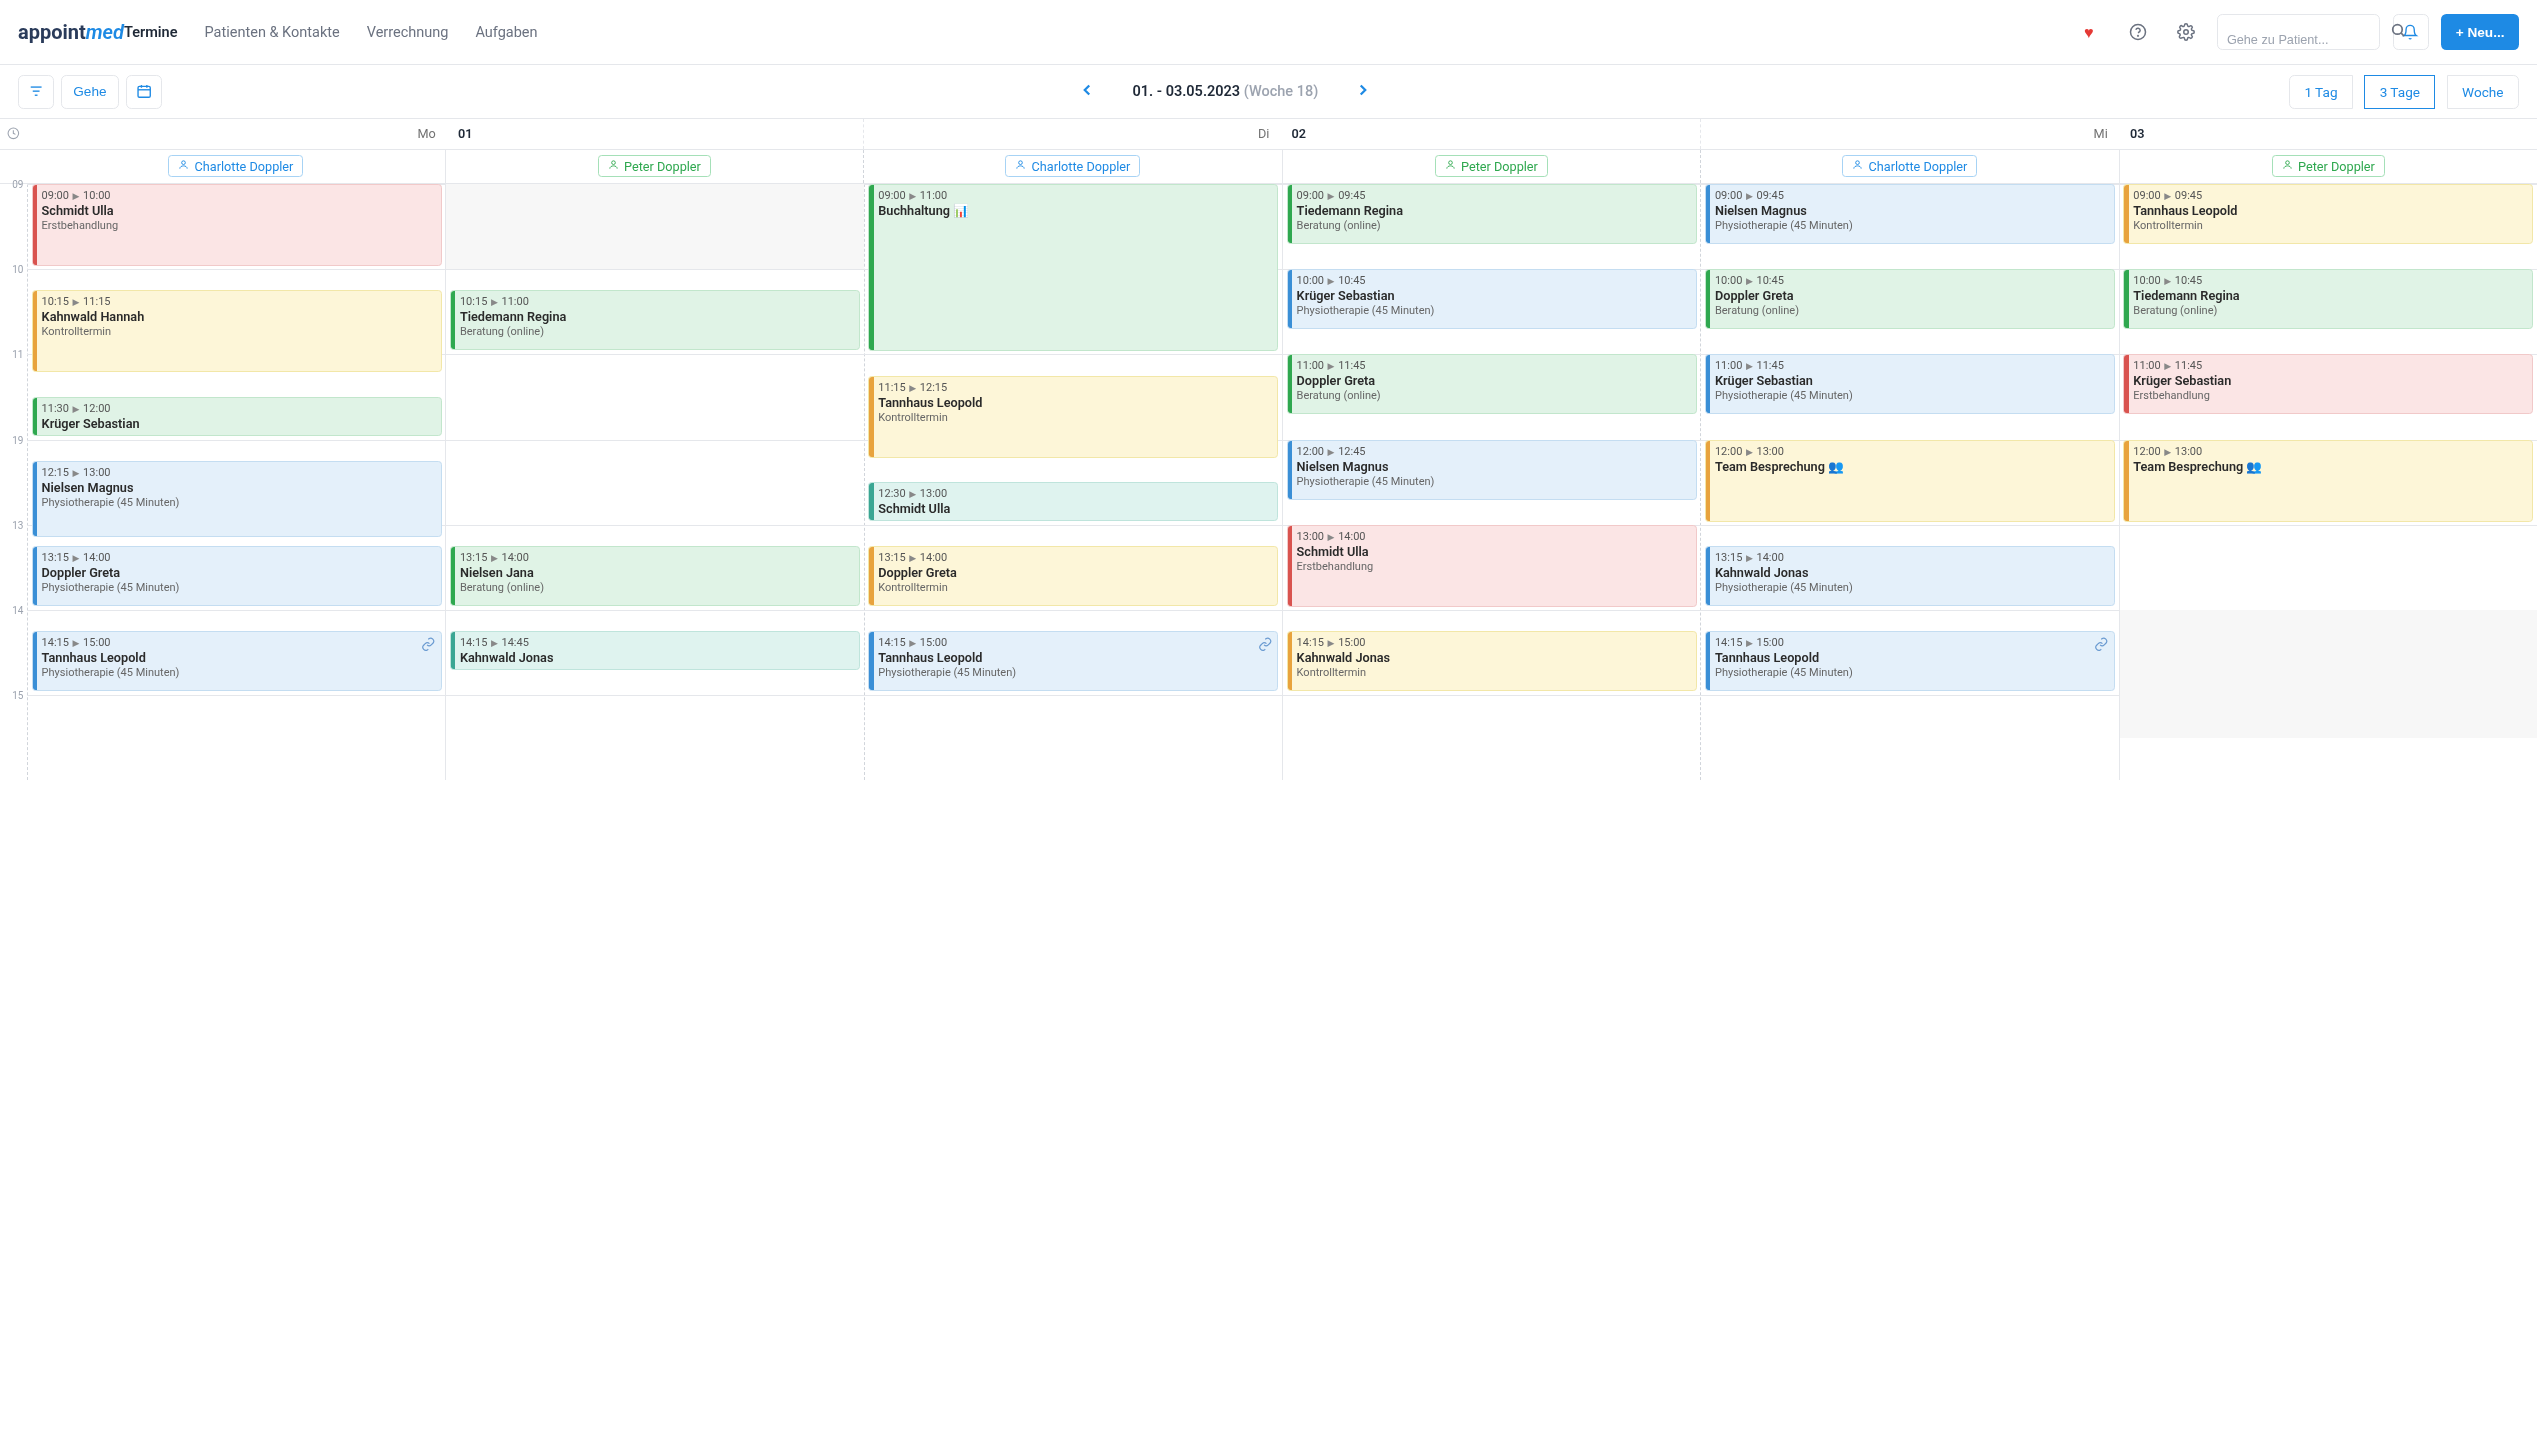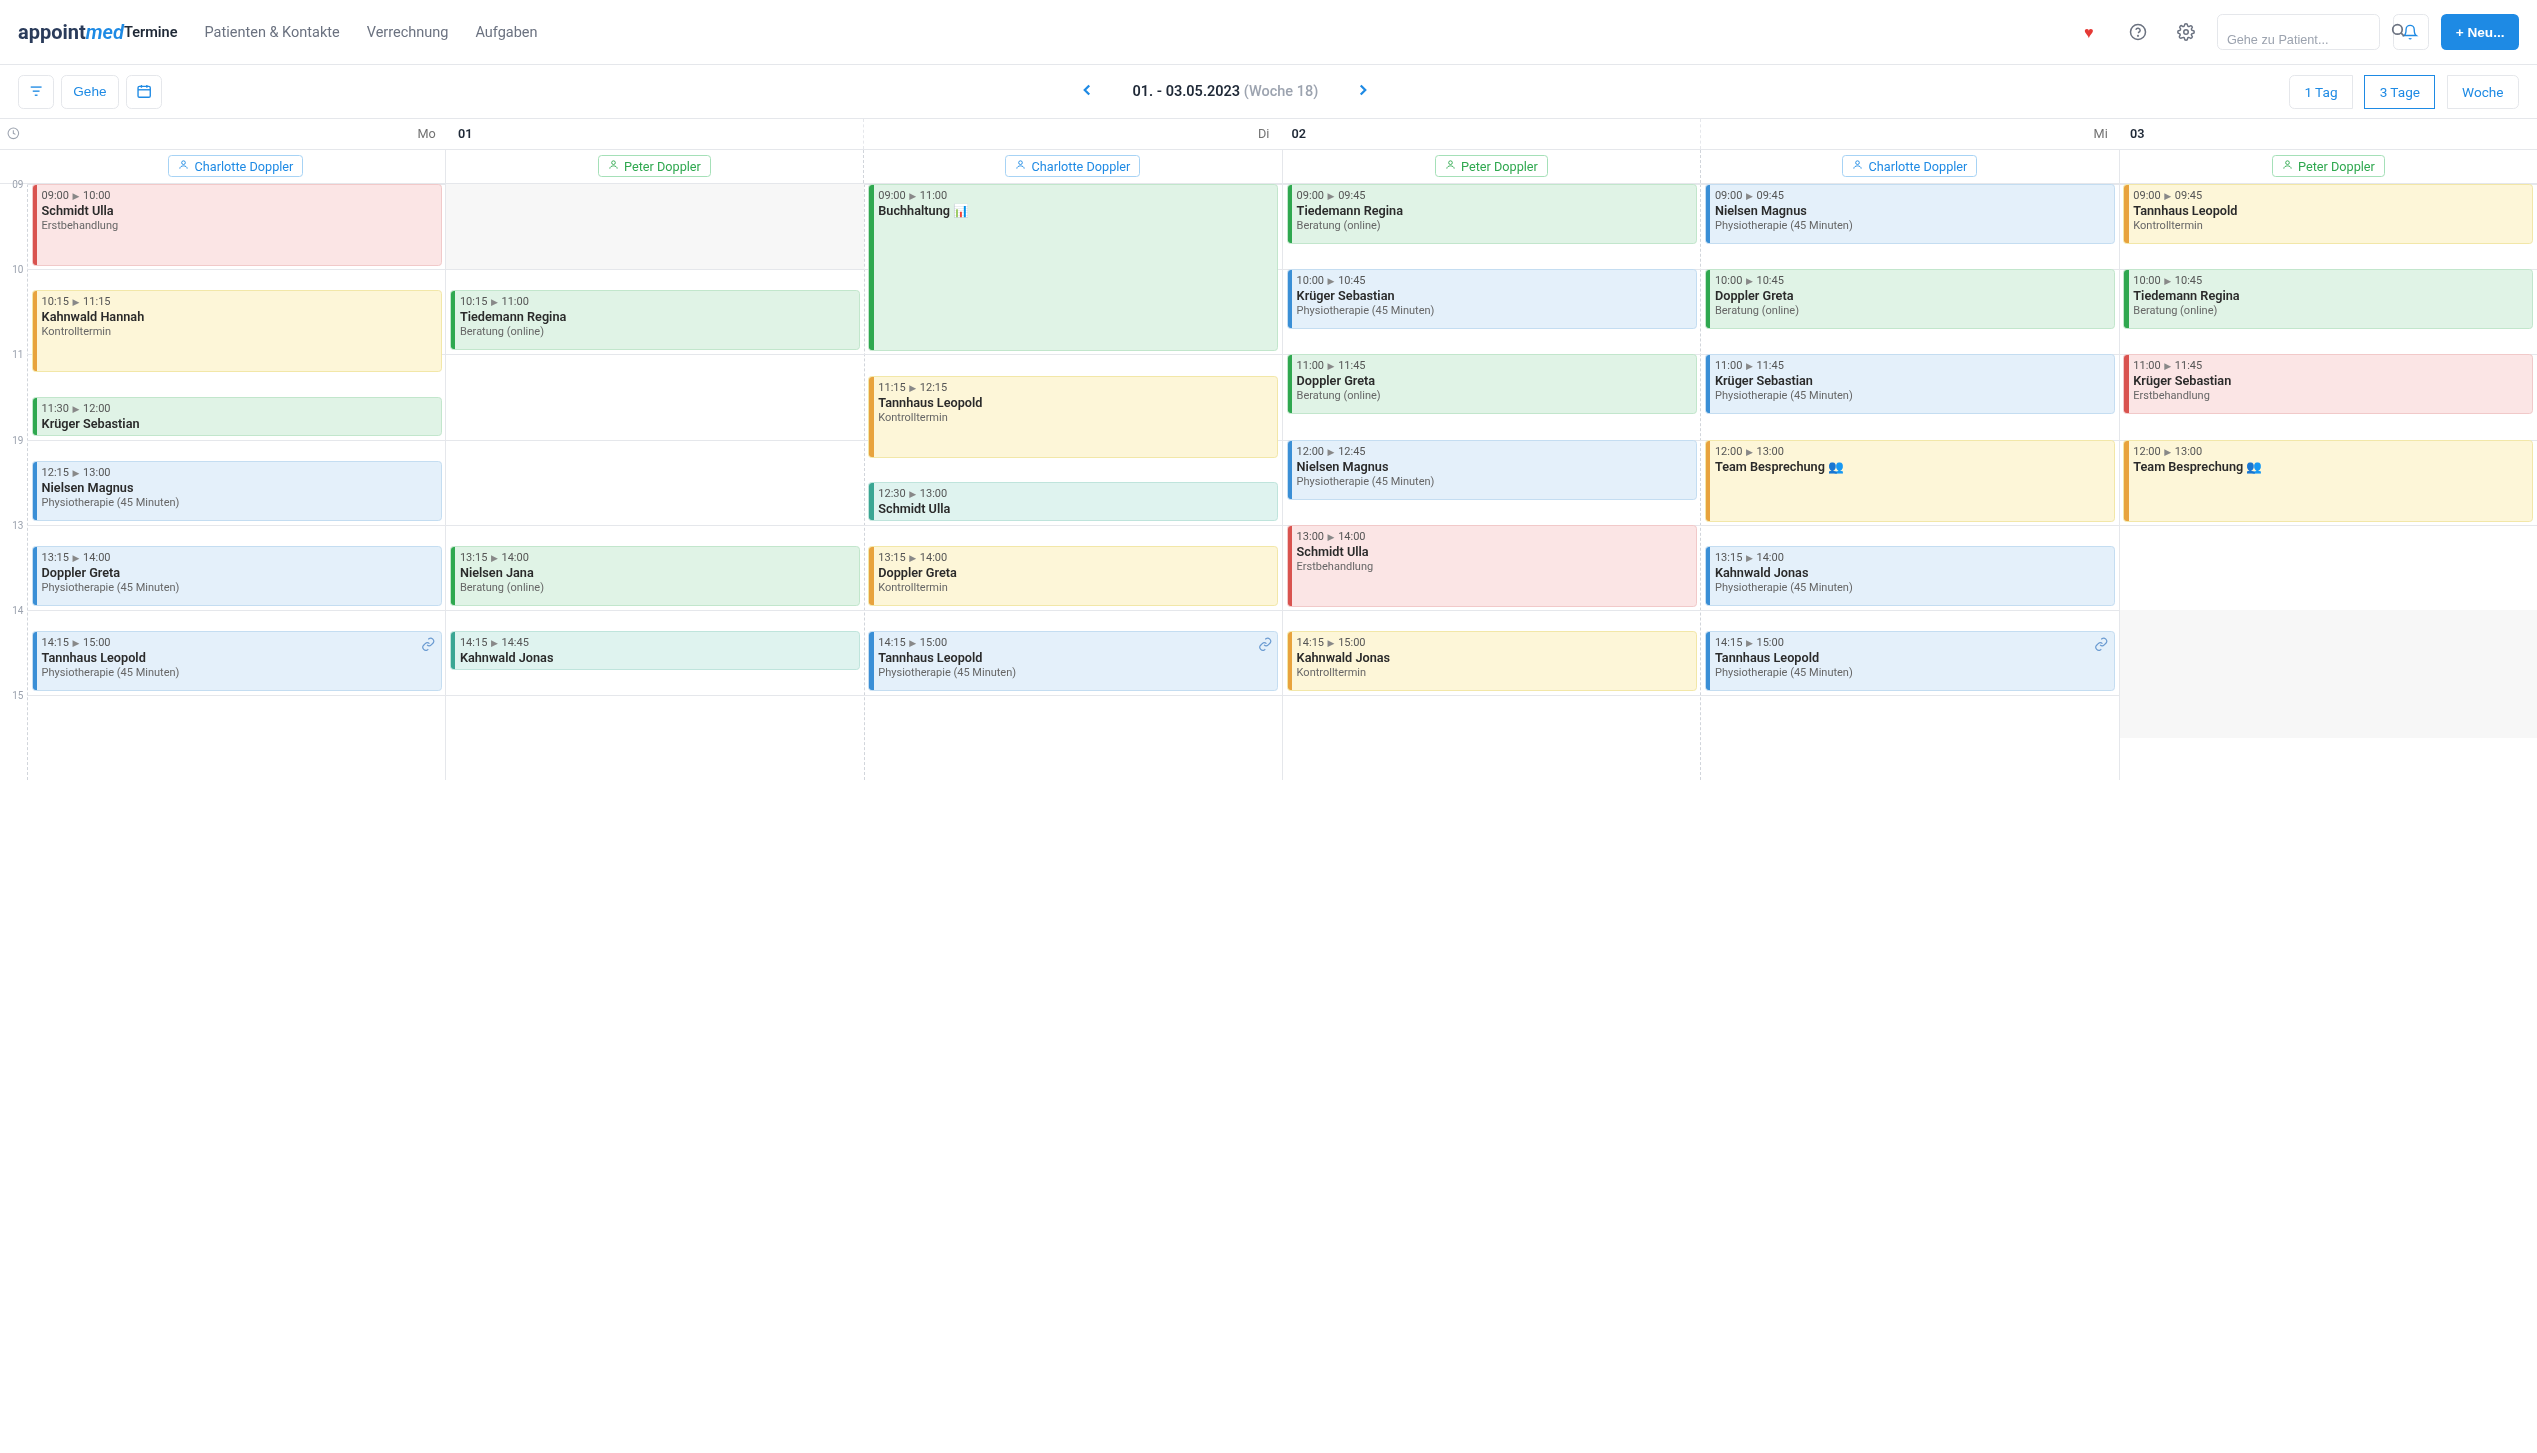--- a/index.html
+++ b/index.html
@@ -263,21 +263,21 @@
               <div class="bar"></div>
               <div class="time">10:15<span class="arrow">▶</span>11:15</div>
               <div class="title">Kahnwald Hannah</div>
               <div class="sub">Kontrolltermin</div>
             </div>
             <div class="event ev-green" style="top: 213px; height: 39px;">
               <div class="bar"></div>
               <div class="time">11:30<span class="arrow">▶</span>12:00</div>
               <div class="title">Krüger Sebastian</div>
             </div>
-            <div class="event ev-blue" style="top: 277px; height: 60px;">
+            <div class="event ev-blue" style="top: 277px; height: 76px;">
               <div class="bar"></div>
               <div class="time">12:15<span class="arrow">▶</span>13:00</div>
               <div class="title">Nielsen Magnus</div>
               <div class="sub">Physiotherapie (45 Minuten)</div>
             </div>
             <div class="event ev-blue" style="top: 362px; height: 60px;">
               <div class="bar"></div>
               <div class="time">13:15<span class="arrow">▶</span>14:00</div>
               <div class="title">Doppler Greta</div>
               <div class="sub">Physiotherapie (45 Minuten)</div>

